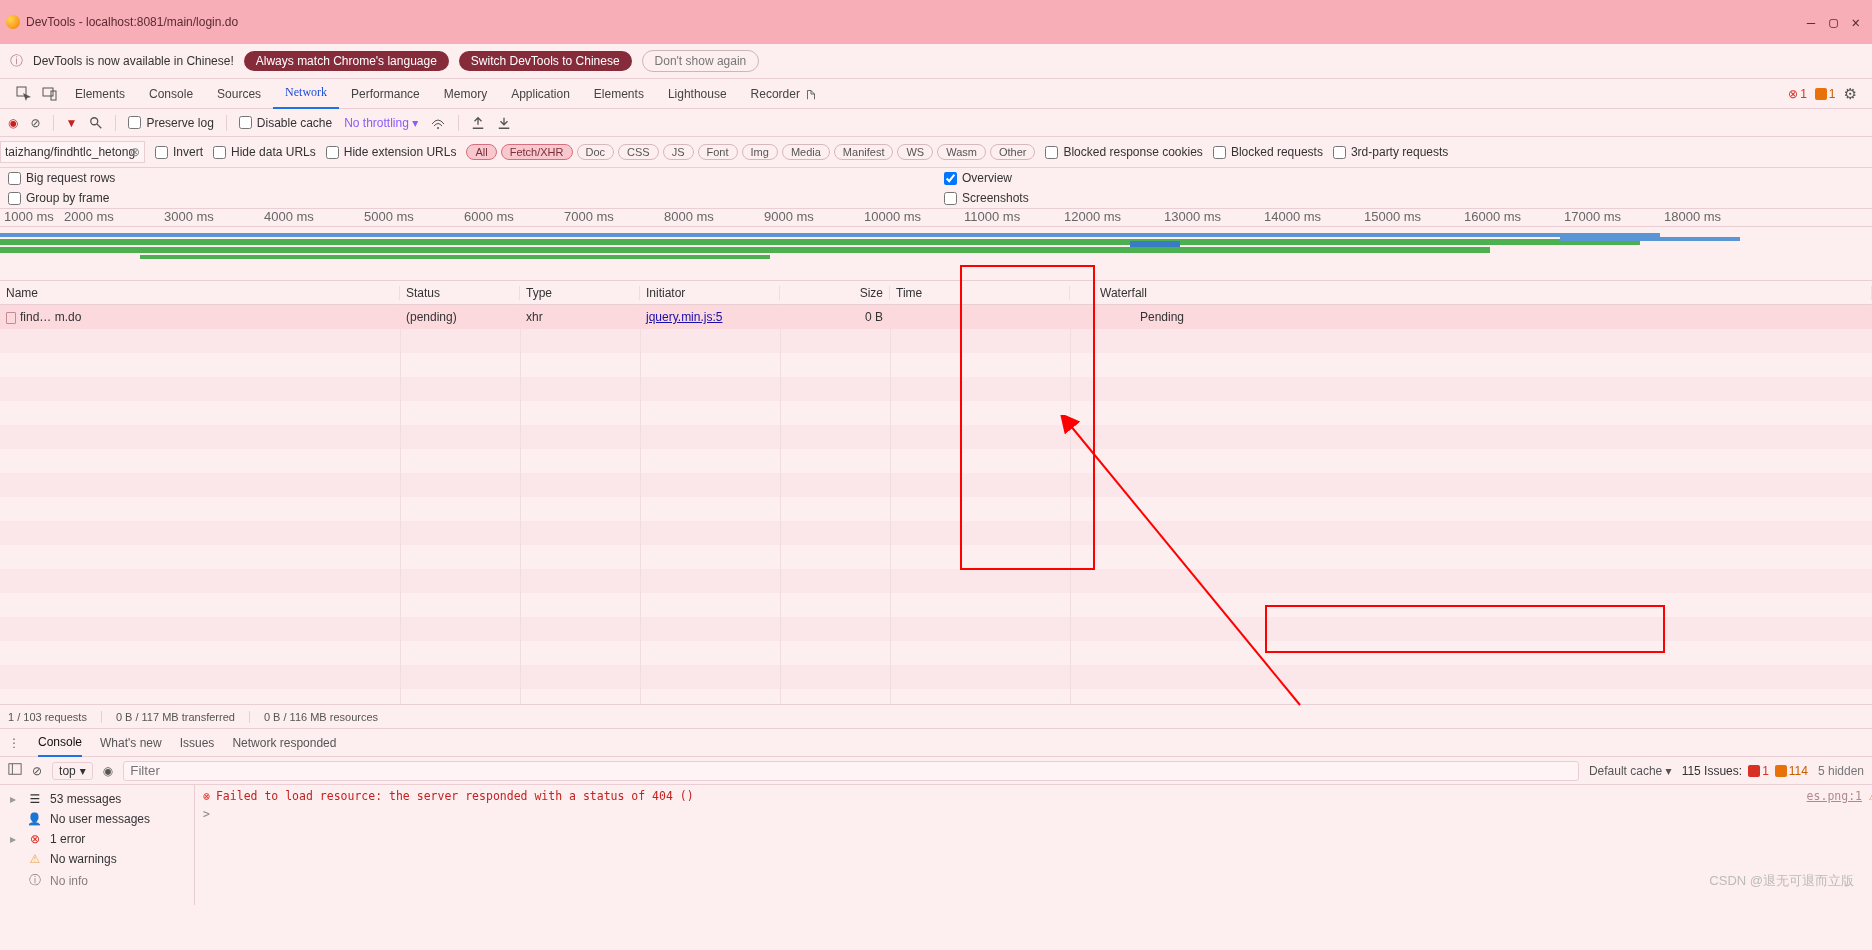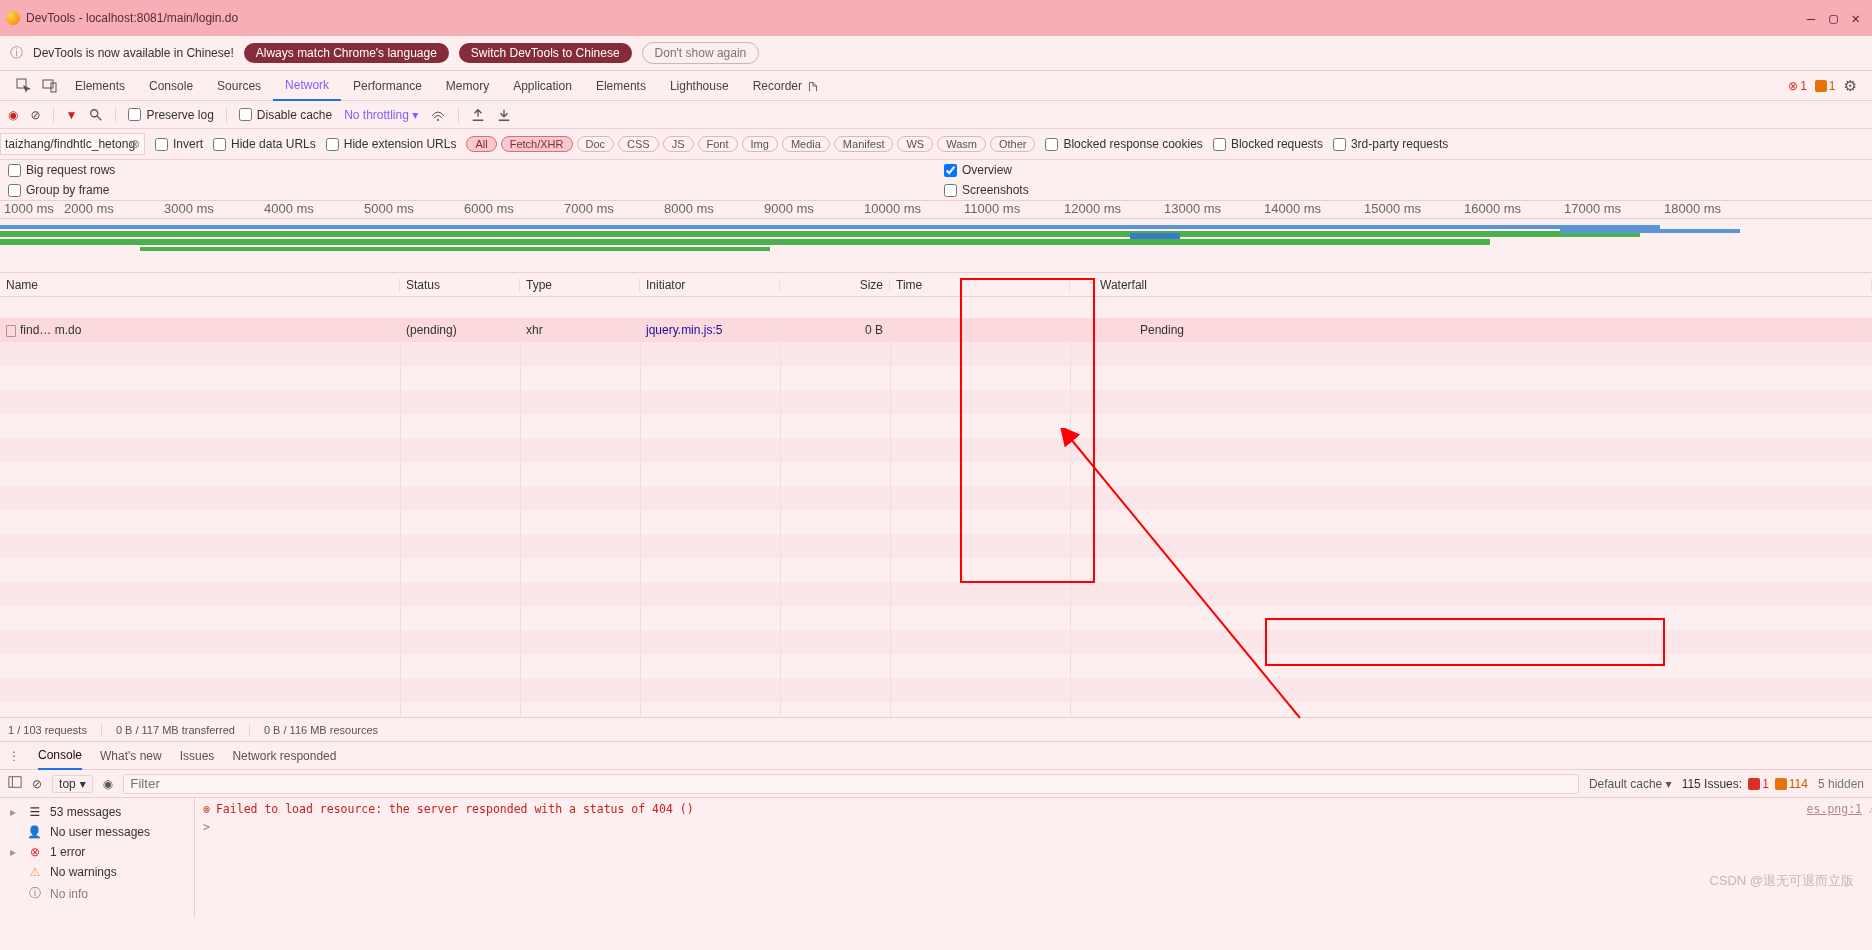--- a/index.html
+++ b/index.html
@@ -20,21 +20,21 @@
   body {
     margin: 0;
     font-family: "Segoe UI", Arial, sans-serif;
     font-size: 12px;
     color: var(--text);
     background: var(--pink-bg);
     overflow: hidden;
   }
   
   .titlebar {
-    height: 36px;
+    height: 44px;
     background: var(--pink-bar);
     display: flex;
     align-items: center;
     padding: 0 6px;
     gap: 6px;
     position: relative;
   }
   .titlebar .favicon {
     width: 14px; height: 14px;
     background: radial-gradient(circle at 30% 30%, #ffd54f, #f57c00);
@@ -67,21 +67,22 @@
     background: var(--pink-bg);
     height: 30px;
   }
   .maintabs .ic { width: 26px; display: flex; align-items: center; justify-content: center; cursor: pointer; color: #555; }
   .maintabs .tab {
     padding: 0 12px; height: 30px; display: flex; align-items: center;
     cursor: pointer; color: #444;
   }
   .maintabs .tab.active {
     border-bottom: 2px solid var(--active-tab);
-    color: #8b5cf6;
+    color: #1d4ed8;
+    font-family: Liberation Serif, serif;
   }
   .maintabs .right { margin-left: auto; display: flex; align-items: center; gap: 8px; padding-right: 4px; }
   .badge-err { color: #d93025; display: inline-flex; align-items: center; gap: 2px; }
   .badge-warn { color: #c75c00; display: inline-flex; align-items: center; gap: 2px; }
   .badge-warn .sq, .badge-err .sq { width: 12px; height: 12px; border-radius: 2px; display: inline-block; }
   .badge-err .sq { background: #d93025; }
   .badge-warn .sq { background: #e8710a; }
   .gear { font-size: 15px; color: #555; cursor: pointer; }
   
   .net-toolbar {
@@ -143,31 +144,30 @@
   }
   .req-header, .req-row {
     display: grid;
     grid-template-columns: 400px 120px 120px 140px 110px 180px 1fr;
     align-items: center;
     height: 24px;
   }
   .req-header { border-bottom: 1px solid var(--border); color: #333; }
   .req-header > div, .req-row > div { padding: 0 6px; border-right: 1px solid #f1dde0; overflow: hidden; text-overflow: ellipsis; white-space: nowrap; }
   .req-row { background: var(--pink-hover); }
-  .req-row .link { color: var(--link); cursor: pointer; }
+  .req-row .link { color: var(--link); text-decoration: underline; cursor: pointer; }
   .req-body {
     height: 400px;
     position: relative;
     background: repeating-linear-gradient(
       to bottom,
       var(--pink-bg), var(--pink-bg) 24px,
       #fbe6e9 24px, #fbe6e9 48px
     );
     border-bottom: 1px solid var(--border);
-    margin-top: 21px;
   }
   .req-body::before {
     content: "";
     position: absolute; top: 0; bottom: 0; left: 400px; width: 1px; background: #f1dde0;
     box-shadow:
       120px 0 0 #f1dde0,
       240px 0 0 #f1dde0,
       380px 0 0 #f1dde0,
       490px 0 0 #f1dde0,
       670px 0 0 #f1dde0;

